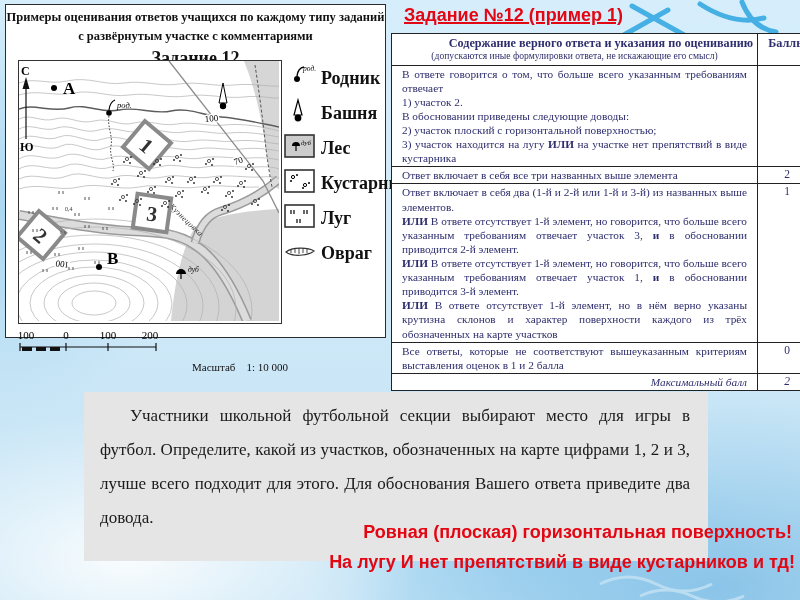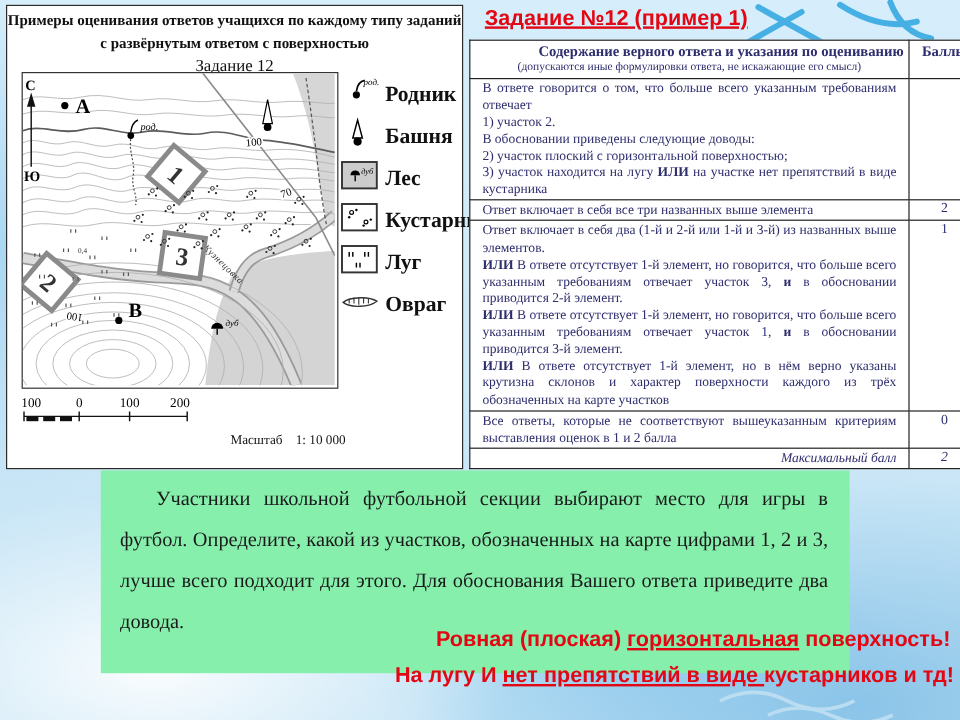--- a/index.html
+++ b/index.html
@@ -11,23 +11,23 @@
     font-family:"Liberation Serif","DejaVu Serif",serif;
     background:
       radial-gradient(ellipse 420px 210px at 16% 93%, rgba(255,255,255,.9), rgba(255,255,255,0) 70%),
       radial-gradient(ellipse 520px 270px at 90% 98%, rgba(120,186,228,.75), rgba(120,186,228,0) 72%),
       radial-gradient(ellipse 330px 170px at 66% 90%, rgba(160,212,242,.8), rgba(160,212,242,0) 70%),
       radial-gradient(ellipse 260px 300px at 0% 35%, rgba(140,200,236,.55), rgba(140,200,236,0) 70%),
       linear-gradient(180deg,#d6eefb 0%,#cde8f7 55%,#c3e3f5 100%);
   }
   .abs{position:absolute;}
   
-  .panel{left:5px;top:4px;width:381px;height:387px;background:#fff;border:1.5px solid #2b2b2b;z-index:2;box-sizing:border-box;}
+  .panel{left:5px;top:4px;width:381px;height:334px;background:#fff;border:1.5px solid #2b2b2b;z-index:2;box-sizing:border-box;}
   .panel-title{margin-top:3px;text-align:center;font-weight:bold;font-size:12.5px;line-height:1.55;color:var(--ink);}
-  .panel-sub{text-align:center;font-weight:normal;font-size:14px;margin-top:1px;color:var(--ink);}
+  .panel-sub{text-align:center;font-weight:bold;font-size:18px;margin-top:1px;color:var(--ink);}
   .map-frame{position:absolute;left:12px;top:55px;width:262px;height:262px;border:1px solid #333;background:#fff;}
   .legend{position:absolute;left:278px;top:58px;width:100px;}
   .leg-item{display:flex;align-items:center;height:30px;margin-bottom:5px;}
   .leg-item svg{flex:0 0 32px;}
   .leg-label{font-weight:bold;font-size:18px;color:var(--ink);margin-left:5px;white-space:nowrap;}
   .scale-zone{position:absolute;left:10px;top:324px;width:366px;height:56px;font-size:11px;color:var(--ink);}
   .scale-text{position:absolute;left:176px;top:2px;line-height:14.5px;white-space:pre;}
   
   .heading{left:404px;top:5px;font-family:"Liberation Sans",sans-serif;font-weight:bold;
     font-size:18px;color:var(--red);text-decoration:underline;text-decoration-thickness:2px;z-index:2;}
@@ -37,23 +37,23 @@
   .score-table td,.score-table th{border:1.3px solid #222;vertical-align:top;padding:1px 10px;}
   .score-table .cell-head{text-align:center;padding:2px 4px 3px;}
   .head-main{font-weight:bold;font-size:12.2px;text-align:right;}
   .head-sub{font-size:9.6px;line-height:1.1;}
   .score-col{width:50px;text-align:center;font-weight:bold;font-size:12.2px;}
   .cell-content{width:357px;}
   .cell-score{text-align:center;font-size:11.5px;}
   .cell-score.it{font-style:italic;}
   .para{text-align:justify;line-height:1.25;}
   .cell-right .para{text-align:right;font-style:italic;}
-  .u{text-decoration:underline;text-decoration-thickness:2px;text-underline-offset:2px;}
+  .u{text-decoration-thickness:2px;text-underline-offset:2px;}
   
-  .task{left:84px;top:392px;width:624px;min-height:133px;background:#86efac;z-index:2;box-sizing:border-box;
+  .task{left:84px;top:392px;width:624px;min-height:133px;background:#e5e5e5;z-index:2;box-sizing:border-box;
     padding:7px 18px 26px 16px;}
   .task-text{font-size:17px;line-height:34px;text-align:justify;text-indent:30px;color:#1a1a1a;}
   .red-inline{position:absolute;right:16px;bottom:4px;font-family:"Liberation Sans",sans-serif;
     font-weight:bold;font-size:18px;color:var(--red);}
   .red-line{position:absolute;font-family:"Liberation Sans",sans-serif;font-weight:bold;font-size:18px;
     color:var(--red);z-index:3;white-space:nowrap;}
   #red2{top:522px;right:8px;}
   #red3{top:552px;right:5px;}
   
   .doodles{left:0;top:0;z-index:1;pointer-events:none;}
@@ -71,21 +71,21 @@
   </g>
   <g stroke="#bfe0f2" stroke-width="3" fill="none" opacity="0.9">
     <path d="M600,584 q28,-14 56,0 t56,0"></path>
     <path d="M640,596 q26,-12 52,0 t52,0"></path>
   </g>
 </svg>
 
 <div class="abs panel">
   <div class="panel-title">
     <div>Примеры оценивания ответов учащихся по каждому типу заданий</div>
-    <div>с развёрнутым ответом с поверхностью</div>
+    <div>с развёрнутым участке с комментариями</div>
   </div>
   <div class="panel-sub">Задание 12</div>
 
   <div class="map-frame">
     <svg width="260" height="260" viewBox="0 0 260 260">
 
       <path d="M225,0 C233,20 240,45 244,70 C248,95 250,110 254,125 L260,128 L260,0 Z" fill="#d6d6d6"></path>
       <path d="M152,260 C156,220 162,190 176,166 C192,155 225,150 260,148 L260,260 Z" fill="#d4d4d4"></path>
 
       <g>

